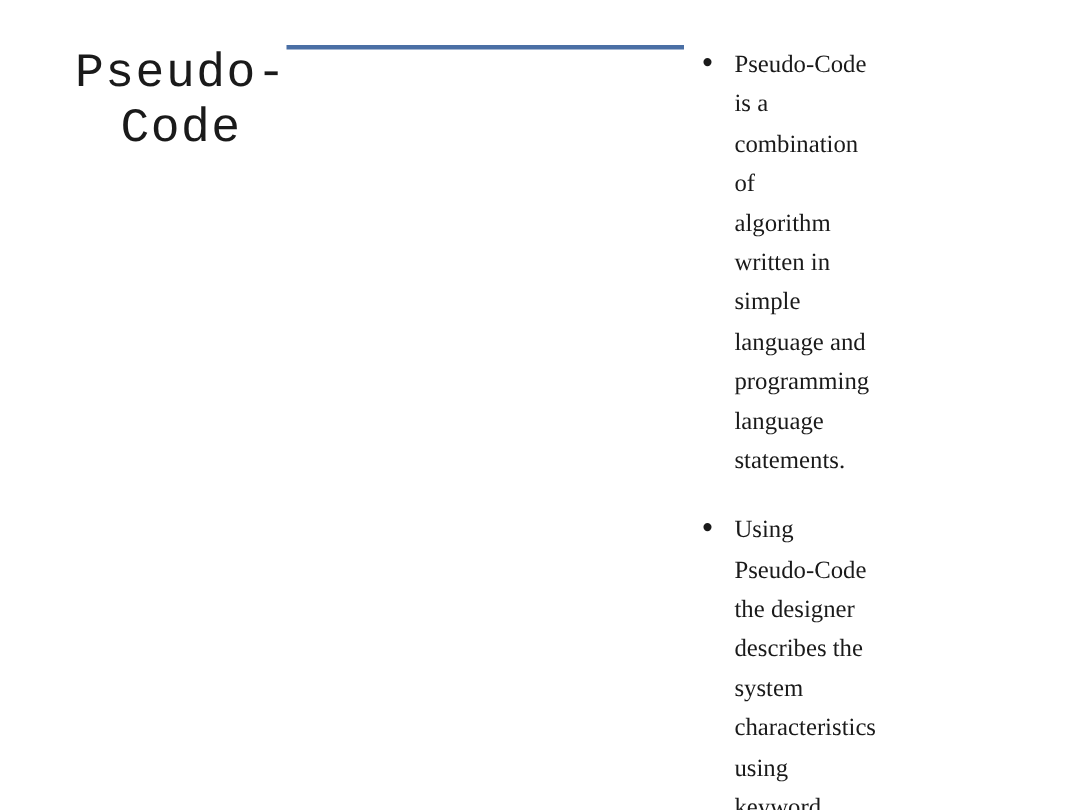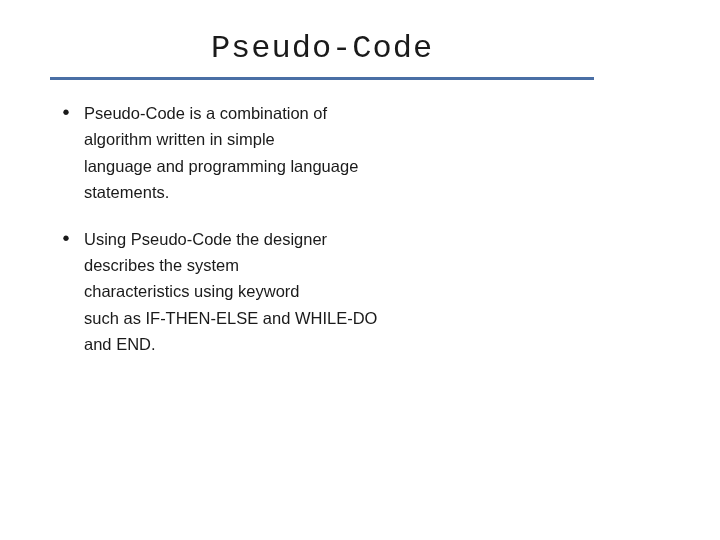--- a/index.html
+++ b/index.html
@@ -15,21 +15,20 @@
       font-family: 'Courier New', Courier, monospace;
       overflow: hidden;
     }
 
     .slide {
       width: 644px;
       height: 540px;
       background: #ffffff;
       padding: 30px 50px 20px 50px;
       display: flex;
-      flex-direction: column;
     }
 
     .title-area {
       text-align: center;
       margin-bottom: 10px;
     }
 
     .slide-title {
       font-family: 'Courier New', Courier, monospace;
       font-size: 32px;
@@ -58,21 +57,21 @@
 
     .bullet-dot {
       font-size: 20px;
       color: #1a1a1a;
       margin-right: 12px;
       margin-top: 2px;
       flex-shrink: 0;
     }
 
     .bullet-text {
-      font-family: Liberation Sans, sans-serif;
+      font-family: Liberation Serif, serif;
       font-size: 16.5px;
       line-height: 1.6;
       color: #1a1a1a;
     }
 
     .footer {
       display: flex;
       justify-content: flex-end;
       padding-right: 10px;
       padding-bottom: 5px;

